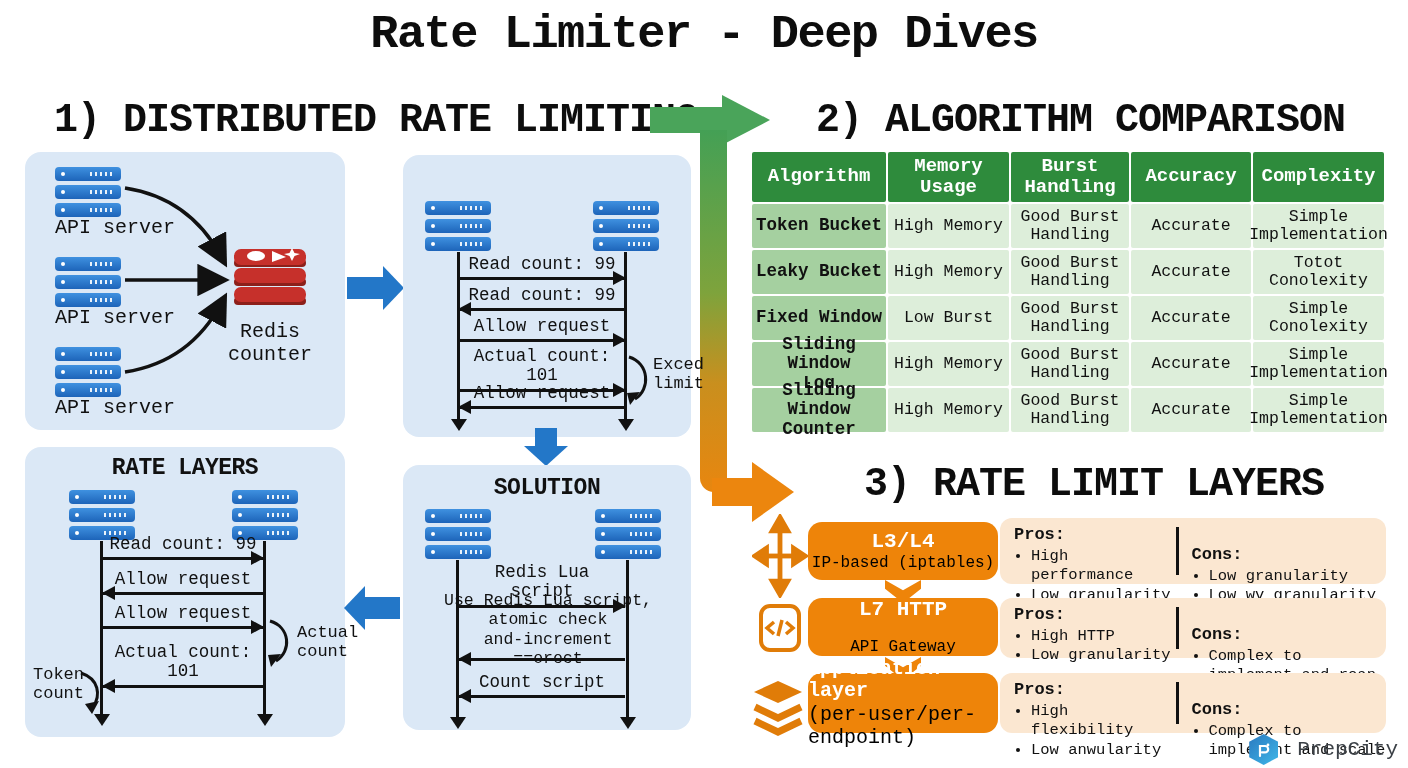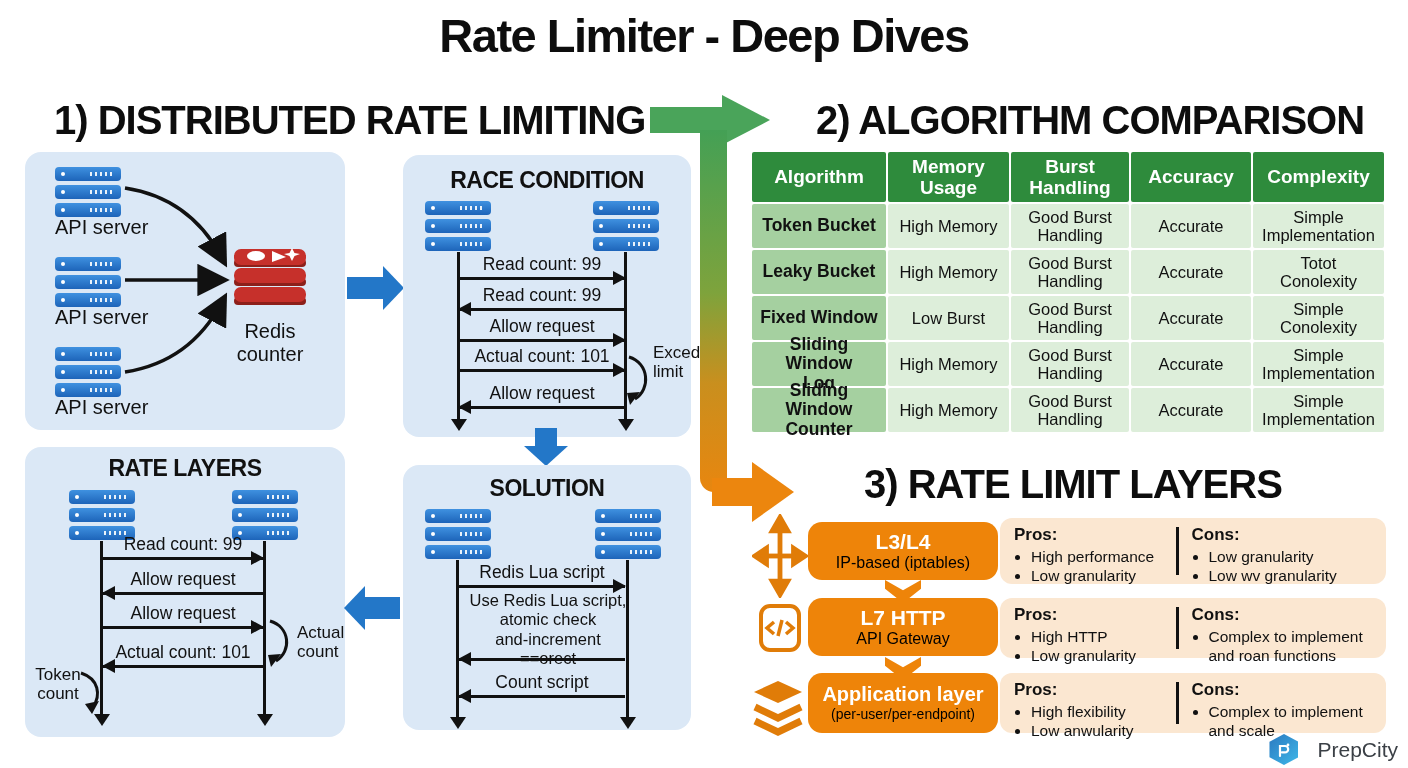--- a/index.html
+++ b/index.html
@@ -1,17 +1,17 @@
 <!DOCTYPE html>
 <html><head>
 <meta charset="utf-8">
 <style>
   html,body{margin:0;padding:0;background:#fff;}
   .canvas{position:relative;width:1408px;height:768px;background:#ffffff;overflow:hidden;
-          font-family:Liberation Sans, sans-serif;color:#111;}
+          font-family:Liberation Mono, monospace;color:#111;}
   .abs{position:absolute;}
   .pre{white-space:pre-line;}
 
   
   .main-title{left:0;right:0;top:8px;text-align:center;font-size:47px;font-weight:700;letter-spacing:-1.5px;color:#0d0d0d;}
   .sec-head{font-size:40px;font-weight:700;letter-spacing:-1px;color:#0d0d0d;margin-left:21px;}
 
   
   .panel{background:#dbe8f6;border-radius:16px;}
   .panel-title{position:absolute;left:0;width:100%;text-align:center;font-weight:700;font-size:23px;letter-spacing:-0.5px;}
@@ -61,21 +61,21 @@
 
   
   .layer-btn{position:absolute;left:808px;width:190px;background:#ee8409;border-radius:14px;
      display:flex;flex-direction:column;align-items:center;justify-content:center;color:#fff;}
   .layer-btn .bname{font-weight:700;font-size:21px;line-height:1.1;}
   .layer-btn .bsub{font-size:16px;color:#000000;line-height:1.15;margin-top:1px;}
   .procon{position:absolute;left:1000px;width:386px;background:#fbe7d1;border-radius:12px;
      display:flex;box-sizing:border-box;}
   .pc-col{padding:7px 0 0 14px;box-sizing:border-box;}
   .pc-col.pros{width:176px;}
-  .pc-col.cons{flex:1;padding-left:13px;}
+  .pc-col.cons{flex:1;padding-left:13px;margin-top:20px;}
   .pc-divider{width:2.5px;background:#111;margin:9px 0;}
   .pc-title{font-weight:700;font-size:17px;line-height:1.15;}
   .pc-list{margin:2px 0 0 0;padding-left:17px;}
   .pc-list li{font-size:15.5px;line-height:1.28;}
   .chev{position:absolute;width:36px;height:23px;background:#ee8409;
      clip-path:polygon(0% 0%,50% 45%,100% 0%,100% 38%,50% 100%,0% 38%);}
 
   
   .brandbox{right:10px;bottom:3px;display:flex;align-items:center;gap:19px;}
   .hex{width:29px;height:31px;background:linear-gradient(135deg,#2a79c0,#3fb7e8);
@@ -148,21 +148,20 @@
     <div class="abs pre" style="left:185px;top:168px;width:120px;text-align:center;font-size:20px;line-height:1.15;">Redis
 counter</div>
   </div>
 
   <div>
     <div class="abs bshaft" style="left:347px;top:277px;width:36px;height:22px;"></div>
     <div class="abs btri" style="left:383px;top:266px;border-top:22px solid transparent;border-bottom:22px solid transparent;border-left:21px solid #2377c8;"></div>
   </div>
 
   <div class="abs panel" style="left:403px;top:155px;width:288px;height:282px;">
-    <div class="panel-title" style="top:12px;">RACE CONDITION</div>
 
     <div class="stack" style="left:22px;top:46px;">
       <div class="srv"></div>
       <div class="srv"></div>
       <div class="srv"></div>
     </div>
     <div class="stack" style="left:190px;top:46px;">
       <div class="srv"></div>
       <div class="srv"></div>
       <div class="srv"></div>
@@ -189,21 +188,21 @@
     </div>
     <div class="msg" style="left:56px;top:229px;width:166px;">
       <div class="lbl">Allow request</div>
         <div class="line to-left"></div>
     </div>
 
     <svg class="abs" style="left:222px;top:198px;" width="30" height="56" viewBox="0 0 30 56">
       <path d="M4 4 C 24 10 26 36 10 46" fill="none" stroke="#111" stroke-width="3"></path>
       <polygon points="15,39 5,52 2,40" fill="#111"></polygon>
     </svg>
-    <div class="abs pre note" style="left:250px;top:188px;width:44px;">Exced
+    <div class="abs pre note" style="left:250px;top:200px;width:44px;">Exced
 limit</div>
   </div>
 
   <div>
     <div class="abs bshaft" style="left:535px;top:428px;width:22px;height:18px;"></div>
     <div class="abs btri" style="left:524px;top:446px;border-left:22px solid transparent;border-right:22px solid transparent;border-top:20px solid #2377c8;"></div>
   </div>
 
   <div class="abs panel" style="left:25px;top:447px;width:320px;height:290px;">
     <div class="panel-title" style="top:8px;">RATE LAYERS</div>
@@ -379,21 +378,21 @@
     </div>
   </div>
   <div class="chev" style="left:885px;top:580px;"></div>
 
   <svg class="abs" style="left:758px;top:603px;" width="44" height="54" viewBox="0 0 44 54">
     <rect x="3" y="3" width="38" height="44" rx="9" fill="none" stroke="#e07c08" stroke-width="4"></rect>
     <path d="M16 19 L9 25 L16 31" fill="none" stroke="#e07c08" stroke-width="3.5"></path>
     <path d="M28 19 L35 25 L28 31" fill="none" stroke="#e07c08" stroke-width="3.5"></path>
     <line x1="24" y1="17" x2="20" y2="33" stroke="#e07c08" stroke-width="3.5"></line>
   </svg>
-  <div class="layer-btn" style="top:598px;height:58px;">
+  <div class="layer-btn" style="top:598px;height:58px;justify-content:space-between;">
     <div class="bname">L7 HTTP</div>
     <div class="bsub">API Gateway</div>
   </div>
   <div class="procon" style="top:598px;height:60px;">
     <div class="pc-col pros">
       <div class="pc-title">Pros:</div>
       <ul class="pc-list">
         <li>High HTTP</li>
         <li>Low granularity</li>
       </ul>
@@ -408,21 +407,21 @@
   </div>
   <div class="chev" style="left:885px;top:657px;"></div>
 
   <svg class="abs" style="left:750px;top:678px;" width="56" height="58" viewBox="0 0 56 58">
     <polygon points="28,3 52,14 28,25 4,14" fill="#e07c08"></polygon>
     <path d="M5 29 L28 40 L51 29" fill="none" stroke="#e07c08" stroke-width="7"></path>
     <path d="M5 43 L28 54 L51 43" fill="none" stroke="#e07c08" stroke-width="7"></path>
   </svg>
   <div class="layer-btn" style="top:673px;height:60px;">
     <div class="bname" style="font-size:20px;">Application layer</div>
-    <div class="bsub" style="font-size:14px;">(per-user/per-endpoint)</div>
+    <div class="bsub" style="font-size:20px;">(per-user/per-endpoint)</div>
   </div>
   <div class="procon" style="top:673px;height:60px;">
     <div class="pc-col pros">
       <div class="pc-title">Pros:</div>
       <ul class="pc-list">
         <li>High flexibility</li>
         <li>Low anwularity</li>
       </ul>
     </div>
     <div class="pc-divider"></div>

